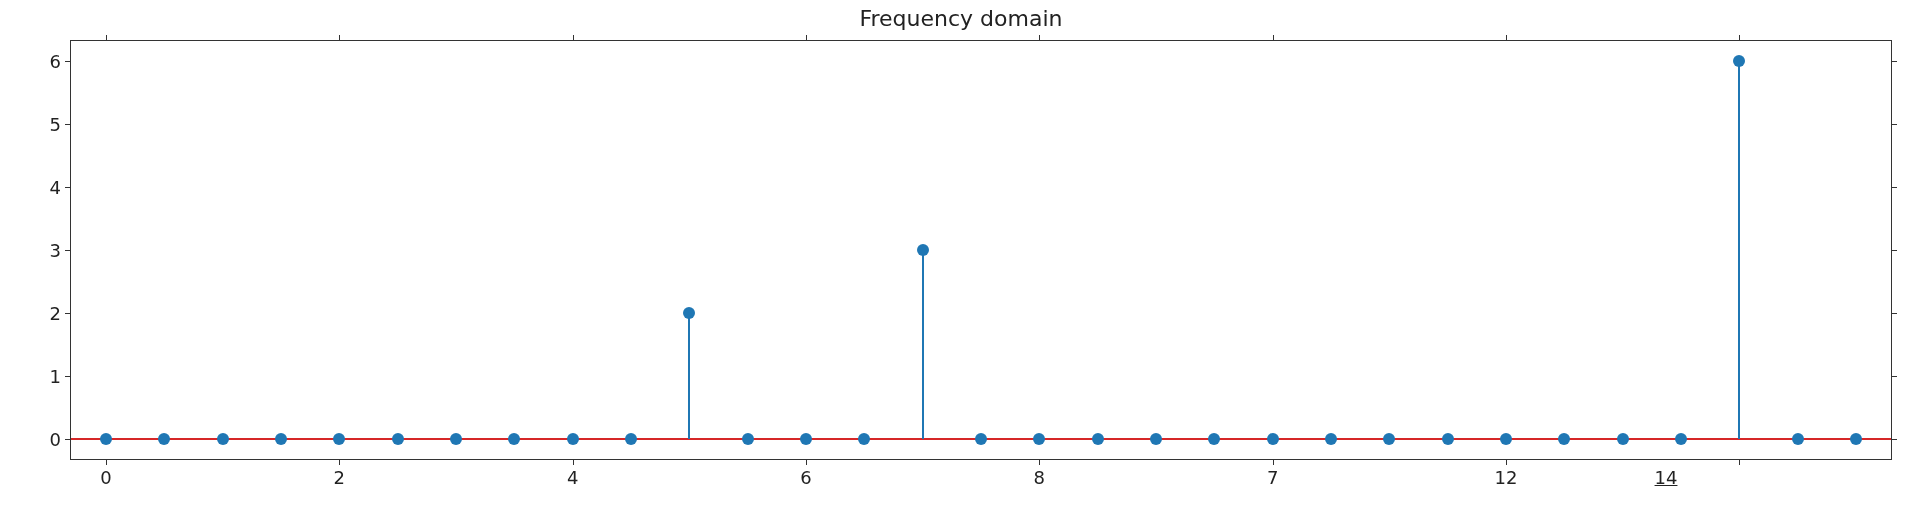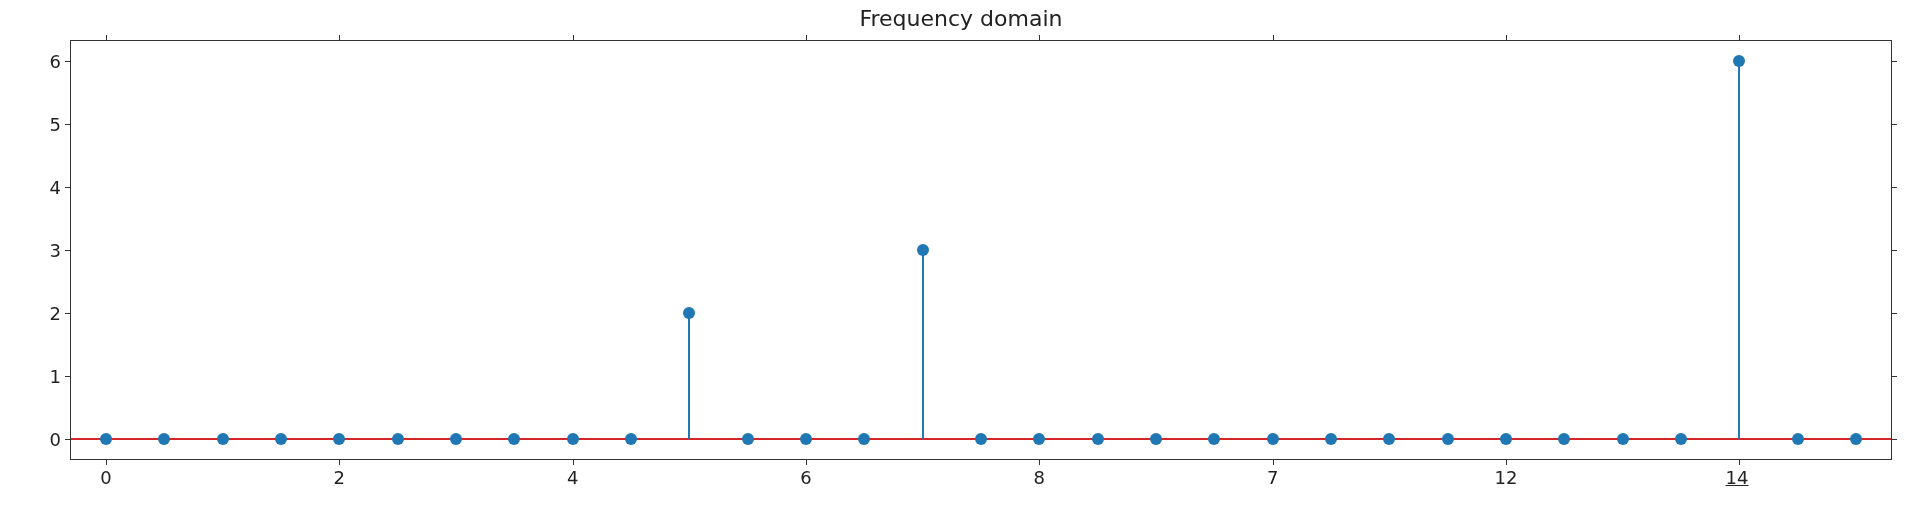--- a/index.html
+++ b/index.html
@@ -143,21 +143,21 @@
       <div class="tickmark-x-t" style="left: 735px;"></div>
       <div class="tick-x" style="left: 968.333px;">8</div>
       <div class="tickmark-x" style="left: 968.333px;"></div>
       <div class="tickmark-x-t" style="left: 968.333px;"></div>
       <div class="tick-x" style="left: 1201.67px;">7</div>
       <div class="tickmark-x" style="left: 1201.67px;"></div>
       <div class="tickmark-x-t" style="left: 1201.67px;"></div>
       <div class="tick-x" style="left: 1435px;">12</div>
       <div class="tickmark-x" style="left: 1435px;"></div>
       <div class="tickmark-x-t" style="left: 1435px;"></div>
-      <div class="tick-x" style="left: 1666px; text-decoration: underline;">14</div>
+      <div class="tick-x" style="left: 1595px; text-decoration: underline;">14</div>
       <div class="tickmark-x" style="left: 1668.33px;"></div>
       <div class="tickmark-x-t" style="left: 1668.33px;"></div>
       <div class="baseline" style="top: 396.855px; background: rgb(214, 39, 40);"></div>
       <div class="stem" style="left: 35px; top: 397.855px; height: 1px; background: rgb(31, 119, 180);"></div>
       <div class="marker" style="left: 35px; top: 397.855px; background: rgb(31, 119, 180);"></div>
       <div class="stem" style="left: 93.3333px; top: 397.855px; height: 1px; background: rgb(31, 119, 180);"></div>
       <div class="marker" style="left: 93.3333px; top: 397.855px; background: rgb(31, 119, 180);"></div>
       <div class="stem" style="left: 151.667px; top: 397.855px; height: 1px; background: rgb(31, 119, 180);"></div>
       <div class="marker" style="left: 151.667px; top: 397.855px; background: rgb(31, 119, 180);"></div>
       <div class="stem" style="left: 210px; top: 397.855px; height: 1px; background: rgb(31, 119, 180);"></div>

